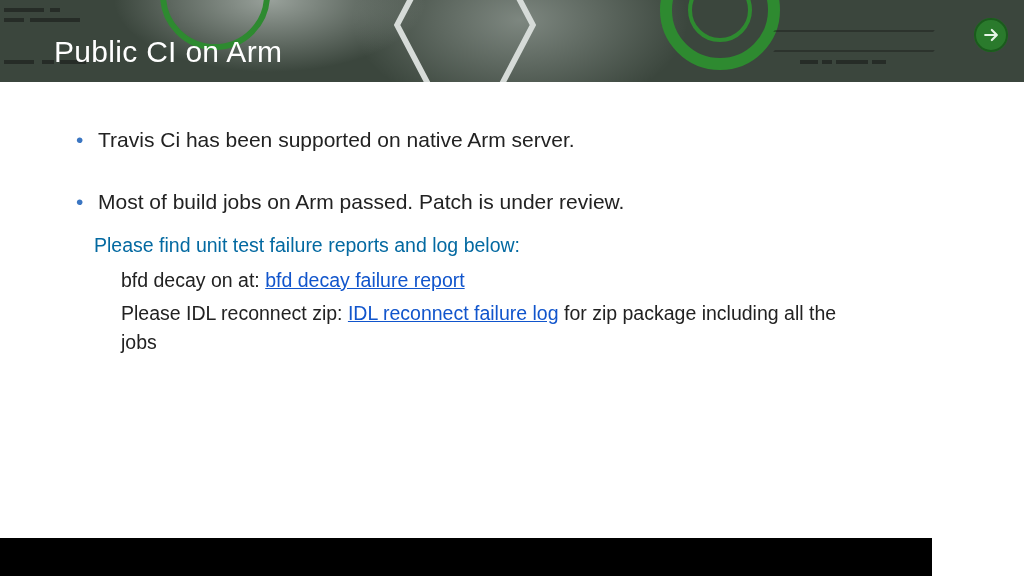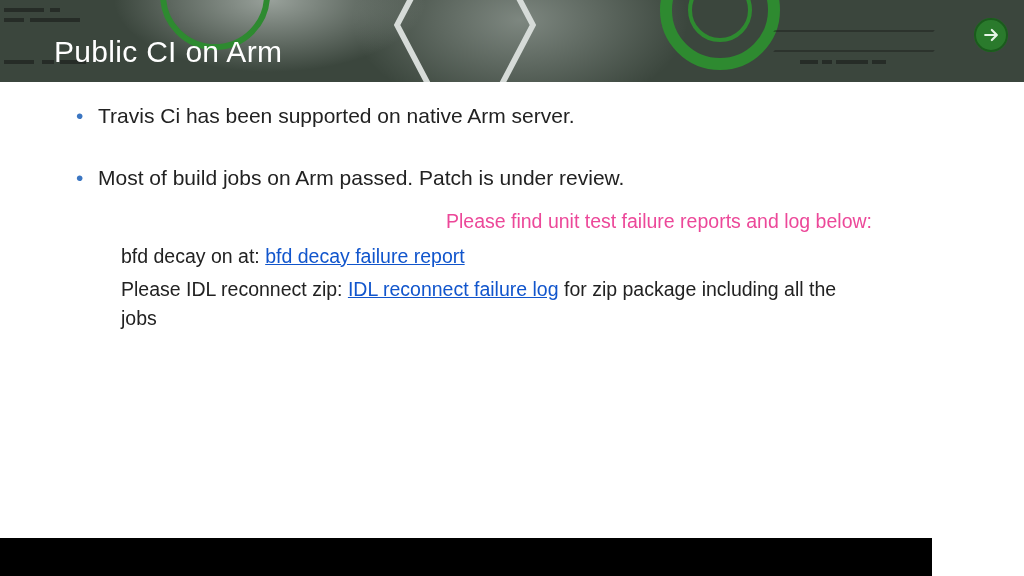--- a/index.html
+++ b/index.html
@@ -4,26 +4,26 @@
 <style>
   * { margin: 0; padding: 0; box-sizing: border-box; }
   html, body { width: 1024px; height: 576px; overflow: hidden; font-family: Arial, Helvetica, sans-serif; background: #fff; }
   .slide { width: 932px; height: 576px; position: relative; background: #fff; }
   .header { position: relative; width: 1024px; height: 82px; background: #3b463d; overflow: hidden; }
   .header-deco { position: absolute; inset: 0; overflow: hidden; }
   .title { position: absolute; left: 54px; top: 35px; color: #fff; font-size: 30px; font-weight: 400; letter-spacing: 0.3px; z-index: 20; }
   .badge { position: absolute; top: 18px; right: 16px; width: 34px; height: 34px; border-radius: 50%; background: #2a7a2c; display: flex; align-items: center; justify-content: center; z-index: 20; box-shadow: inset 0 0 0 2px #1b5a1d; }
   .badge svg { width: 20px; height: 20px; }
   .content { position: absolute; left: 76px; top: 102px; right: 60px; color: #222; }
-  ul.bullets { list-style: none; }
+  ul.bullets { list-style: none; margin-top: 24px; }
   ul.bullets > li { position: relative; padding-left: 22px; font-size: 21px; line-height: 1.35; margin-bottom: 34px; }
   ul.bullets > li::before { content: "•"; position: absolute; left: 0; top: 0; color: #3b76c2; font-size: 21px; }
   ul.bullets > li:last-child { margin-bottom: 14px; }
   .help { color: #d40000; font-weight: 700; }
-  .sub { font-size: 19.5px; line-height: 1.48; margin-left: 18px; margin-top: 13px; padding-left: 0; color: #ec4899; text-align: right; }
+  .sub { font-size: 19.5px; line-height: 1.48; margin-left: 18px; margin-top: 13px; padding-left: 0; color: #0369a1; }
   .links { font-size: 19.5px; line-height: 1.5; margin-top: 6px; color: #222; margin-left: 45px; }
   .links p { margin-bottom: 4px; }
   a.link { color: #1155cc; text-decoration: underline; cursor: pointer; }
   .footer { position: absolute; left: 0; right: 0; bottom: 0; height: 38px; background: #000; }
 
   
   .deco-circle { position: absolute; border-radius: 50%; border: 6px solid #2e8a30; }
   .c1 { width: 110px; height: 110px; left: 160px; top: -60px; }
   .c2 { width: 120px; height: 120px; left: 660px; top: -50px; border-width: 12px; border-color: #2e8a30; }
   .c2::after { content: ""; position: absolute; inset: 16px; border-radius: 50%; border: 4px solid #2e8a30; }

